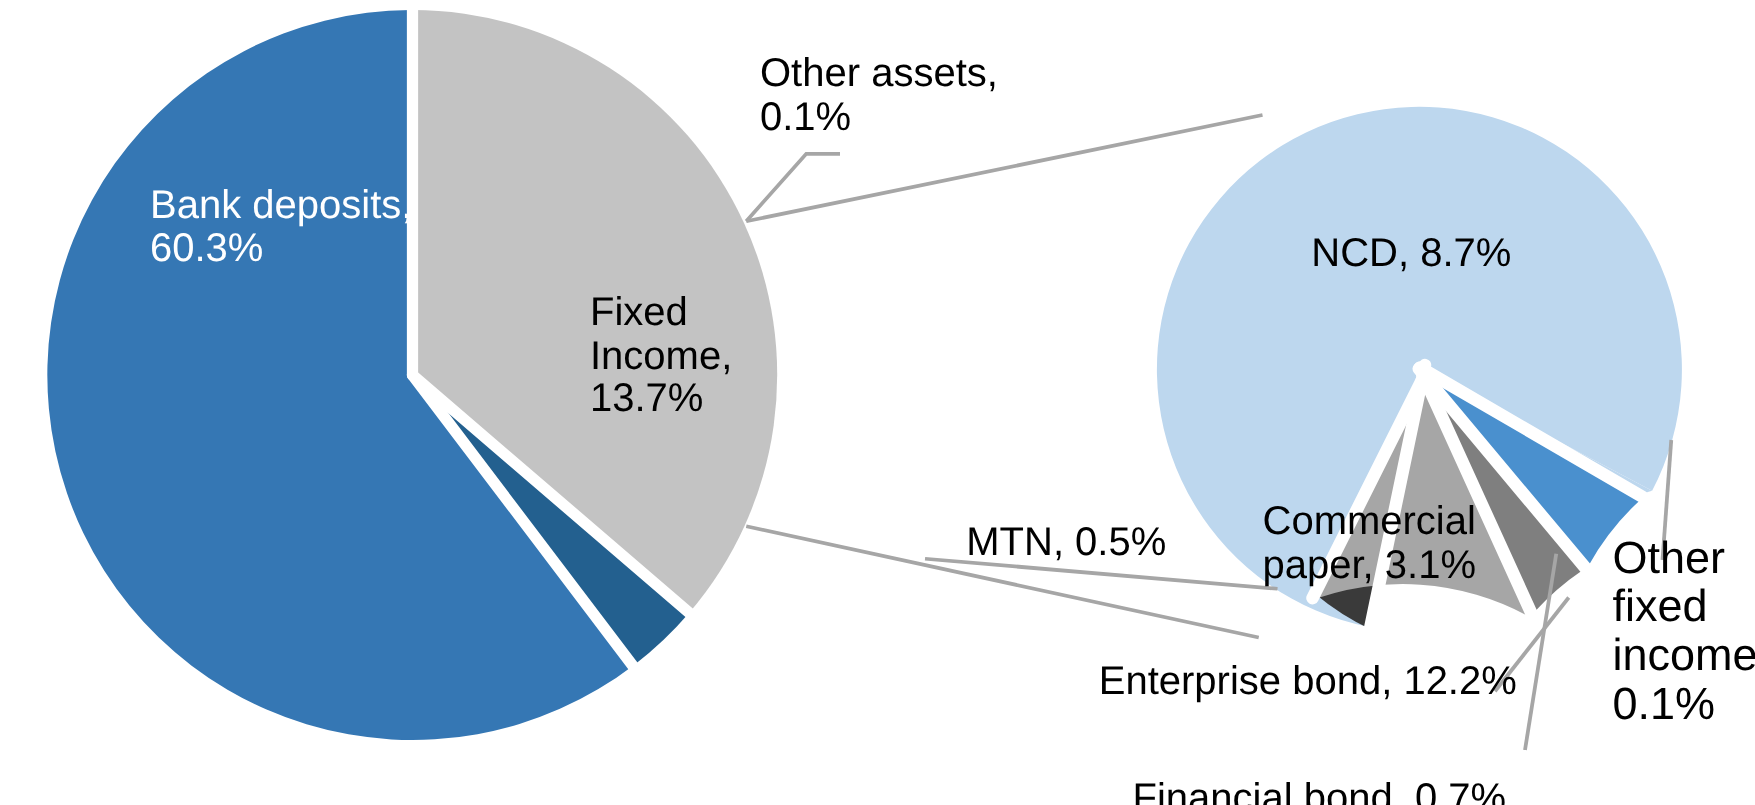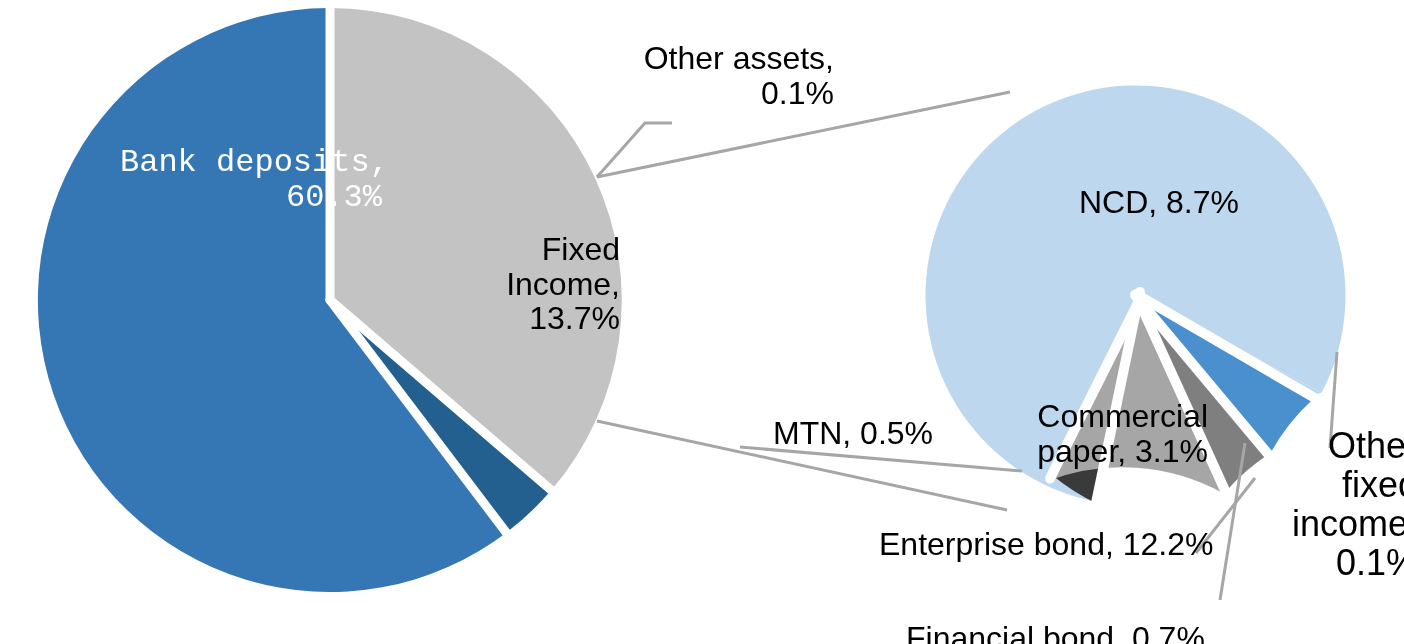--- a/index.html
+++ b/index.html
@@ -4,21 +4,21 @@
 <style>
   html,body{margin:0;padding:0;background:#ffffff;}
   body{width:1404px;height:644px;overflow:hidden;
        font-family:"Liberation Sans","DejaVu Sans",sans-serif;}
   #stage{position:relative;width:1404px;height:644px;background:#fff;}
   svg{display:block;position:absolute;left:0;top:0;}
   .lbl{position:absolute;white-space:pre;line-height:1.08;
        font-family:"Liberation Sans","DejaVu Sans",sans-serif;}
   .lbl-dark{color:#000;}
   .lbl-light{color:#ffffff;}
-  .c{text-align:right;}
+  .c{text-align:left;}
   .l{text-align:left;}
 </style>
 </head>
 <body>
 
 <div id="stage">
 
   <svg width="1404" height="644" viewBox="0 0 1404 644">
 
     <g>
@@ -72,21 +72,21 @@
       <line x1="740" y1="447" x2="1022" y2="471"></line>
 
       <line x1="1196" y1="553" x2="1255" y2="478"></line>
 
       <line x1="1220" y1="600" x2="1245" y2="443"></line>
 
       <line x1="1330" y1="448" x2="1337" y2="352"></line>
     </g>
   </svg>
 
-  <div class="lbl lbl-light c" style="left:120px;top:146px;width:262px;font-size:32px;font-family:Liberation Mono, monospace;">Bank deposits,<br>60.3%</div>
+  <div class="lbl lbl-light c" style="left:120px;top:146px;width:262px;font-size:32px;">Bank deposits,<br>60.3%</div>
 
   <div class="lbl lbl-dark c" style="left:472px;top:232px;width:148px;font-size:32px;">Fixed<br>Income,<br>13.7%</div>
 
 
   <div class="lbl lbl-dark c" style="left:608px;top:41px;width:226px;font-size:32px;">Other assets,<br>0.1%</div>
 
   <div class="lbl lbl-dark c" style="left:1049px;top:185px;width:190px;font-size:32px;">NCD, 8.7%</div>
 
   <div class="lbl lbl-dark l" style="left:773px;top:416px;width:190px;font-size:32px;">MTN, 0.5%</div>
 

